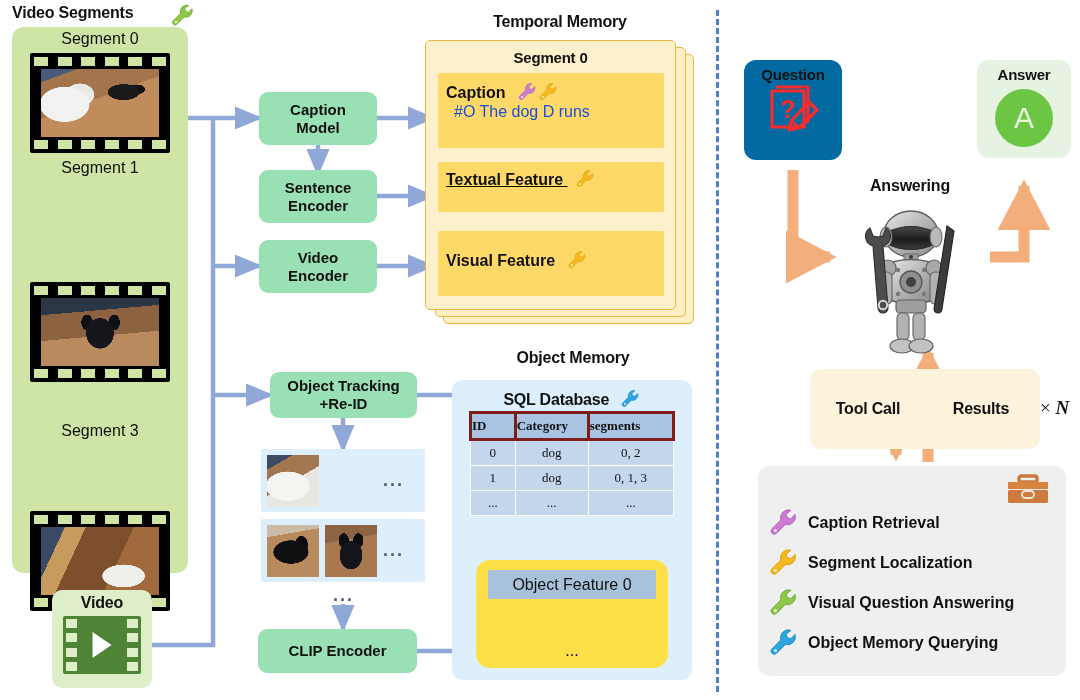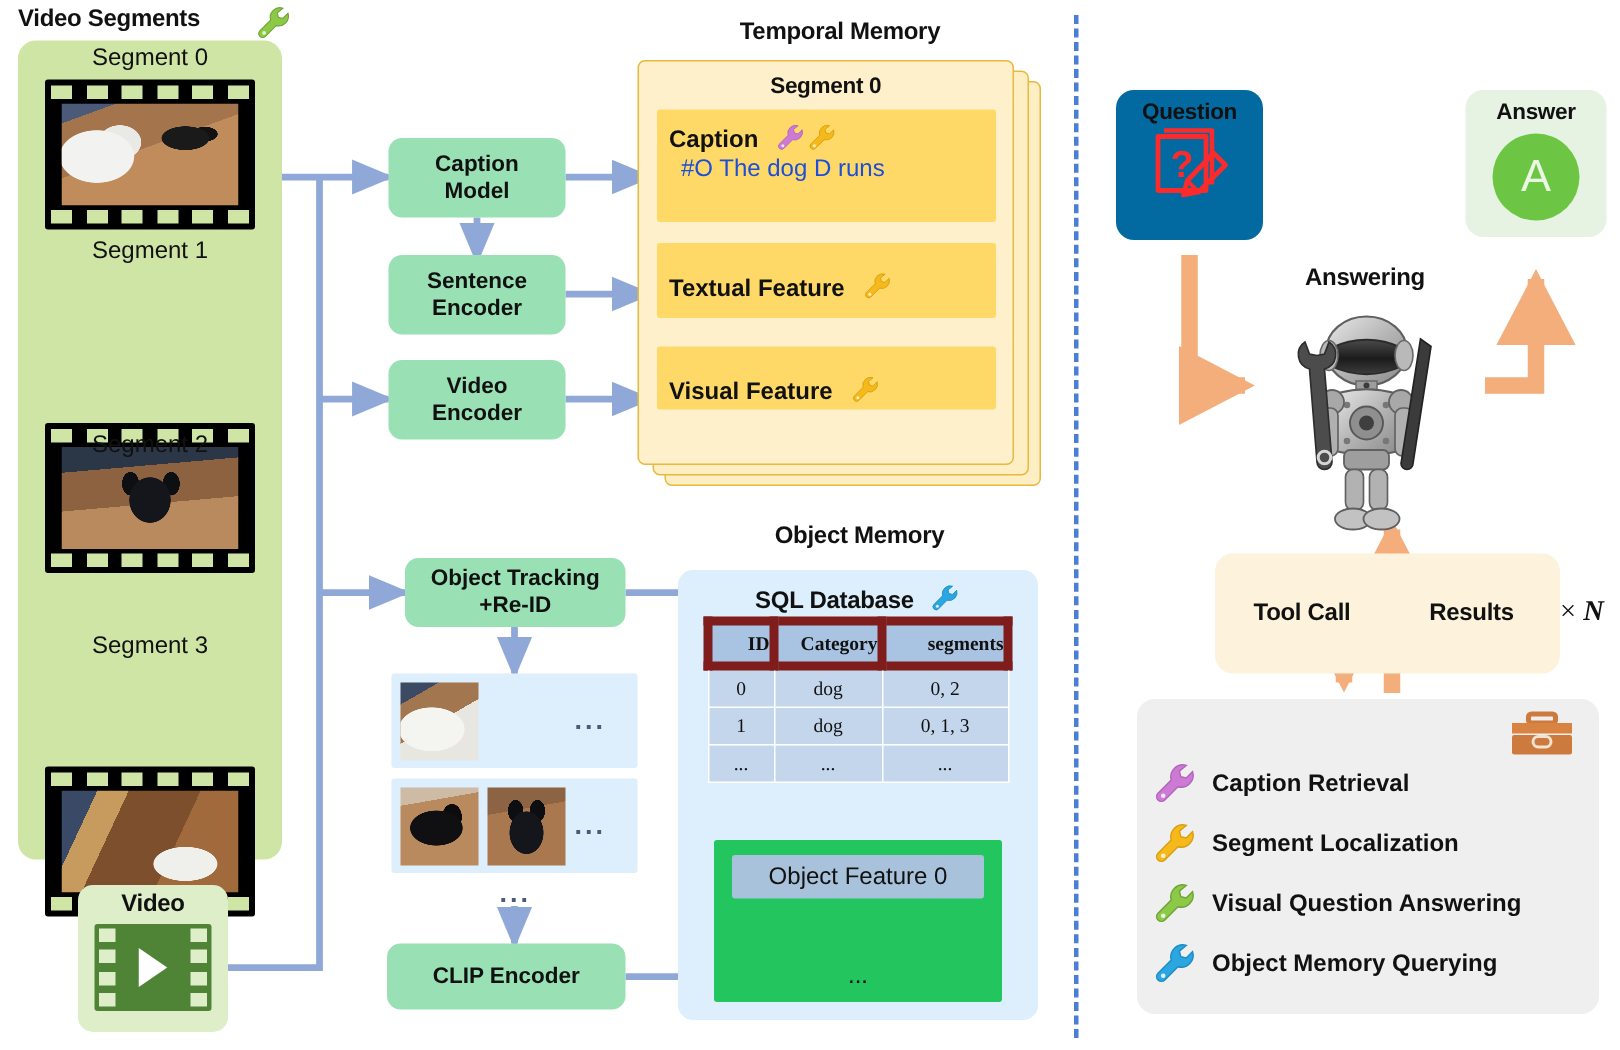--- a/index.html
+++ b/index.html
@@ -88,30 +88,30 @@
     background:#fdf0cb; border: 1.6px solid #e8b93d; border-radius: 5px;
   }
   .tm-row { background:#ffd967; border-radius:2px; }
   .tm-row-ttl { font-weight:bold; font-size:16px; color:#111; }
   .tm-cap-text { font-size:16px; color:#1d4ed8; line-height:1.22; }
 
   
   .om-card { background:#ddeefc; border-radius: 10px; }
   .sql-table { border-collapse: collapse; width: 100%; }
   .sql-table th {
-    background:#a9c4e2; border:6px solid #7f1d1d;
+    background:#a9c4e2; border:3px solid #7f1d1d;
     font-family:"Liberation Serif", serif; font-weight:bold;
-    font-size:13px; color:#111; padding:4px 0; text-align:right;
+    font-size:13px; color:#111; padding:4px 0; text-align:left;
   }
   .sql-table td {
     background:#c3d6ec; border:1px solid #ffffff;
     font-family:"Liberation Serif", serif; font-size:13px;
     color:#111; padding:4px 0; text-align:center;
   }
-  .feat-wrap { background:#22c55e; border-radius:2px; }
+  .feat-wrap { background:#fde047; border-radius:14px; }
   .feat-row {
     background:#a8c2dc; border-radius:2px; font-size:16px;
     color:#111; text-align:center; display:flex;
     align-items:center; justify-content:center;
   }
   .crop-row { background:#ddeefc; display:flex; align-items:center; }
   .crop { width: 52px; height: 52px; margin: 5px 0 5px 6px; }
   .c1 { background: radial-gradient(ellipse 30px 20px at 40% 60%, #f4f4f1 0 72%, transparent 74%),
         linear-gradient(150deg,#3c4a63 0 18%, #a2764e 18% 50%, #e8e6e1 50% 100%); }
   .c2 { background: radial-gradient(ellipse 26px 28px at 62% 60%, #f2f1ed 0 70%, transparent 72%),
@@ -249,21 +249,20 @@
       <div class="film-holes" style="bottom:4px; top:auto;">
           <span></span>
           <span></span>
           <span></span>
           <span></span>
           <span></span>
           <span></span>
         </div>
     </div>
 
-    <div class="abs seg-title" style="left:0; top:261px;">Segment 2</div>
     <div class="abs filmstrip" style="left:18px; top:284px; width:140px; height:100px;">
       <div class="film-holes" style="top:4px;">
           <span></span>
           <span></span>
           <span></span>
           <span></span>
           <span></span>
           <span></span>
         </div>
       <div class="film-inner">
@@ -370,32 +369,32 @@
           <svg width="21" height="21" viewBox="0 0 24 24">
             <path d="M17.2 3.2a6 6 0 0 0-7.6 7.3L3 17.1a2.4 2.4 0 0 0 3.4 3.4l6.6-6.6a6 6 0 0 0 7.3-7.6l-3.2 3.2-2.7-.7-.7-2.7z" fill="#f5b91b" stroke="#d89f10" stroke-width="0.7"></path>
             <circle cx="5.6" cy="18.4" r="1.15" fill="#fdf1cd"></circle>
           </svg>
         </span>
         <div class="tm-cap-text" style="margin-left:8px;">#O The dog D runs</div>
       </div>
     </div>
 
     <div class="abs tm-row" style="left:12px; top:121px; width:226px; height:50px;">
-      <div style="padding:14px 0 0 8px;">
+      <div style="padding:2px 0 0 8px;text-decoration:underline;">
         <span class="tm-row-ttl">Textual Feature</span>
         <span style="position:relative; top:4px; margin-left:7px;">
           <svg width="21" height="21" viewBox="0 0 24 24">
             <path d="M17.2 3.2a6 6 0 0 0-7.6 7.3L3 17.1a2.4 2.4 0 0 0 3.4 3.4l6.6-6.6a6 6 0 0 0 7.3-7.6l-3.2 3.2-2.7-.7-.7-2.7z" fill="#f5b91b" stroke="#d89f10" stroke-width="0.7"></path>
             <circle cx="5.6" cy="18.4" r="1.15" fill="#fdf1cd"></circle>
           </svg>
         </span>
       </div>
     </div>
 
-    <div class="abs tm-row" style="left:12px; top:190px; width:226px; height:42px;">
+    <div class="abs tm-row" style="left:12px; top:190px; width:226px; height:65px;">
       <div style="padding:14px 0 0 8px;">
         <span class="tm-row-ttl">Visual Feature</span>
         <span style="position:relative; top:4px; margin-left:7px;">
           <svg width="21" height="21" viewBox="0 0 24 24">
             <path d="M17.2 3.2a6 6 0 0 0-7.6 7.3L3 17.1a2.4 2.4 0 0 0 3.4 3.4l6.6-6.6a6 6 0 0 0 7.3-7.6l-3.2 3.2-2.7-.7-.7-2.7z" fill="#f5b91b" stroke="#d89f10" stroke-width="0.7"></path>
             <circle cx="5.6" cy="18.4" r="1.15" fill="#fdf1cd"></circle>
           </svg>
         </span>
       </div>
     </div>

